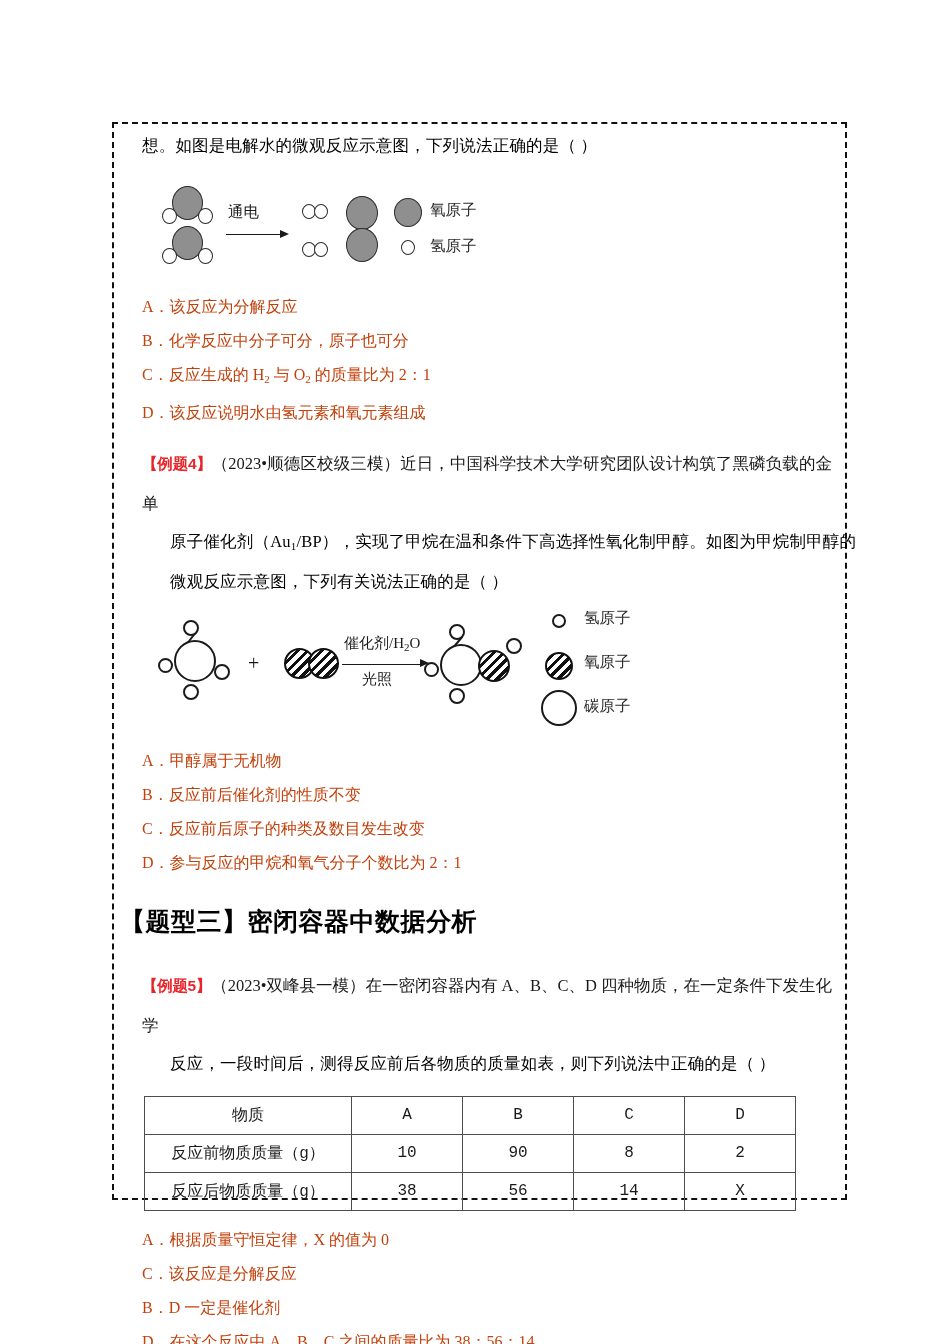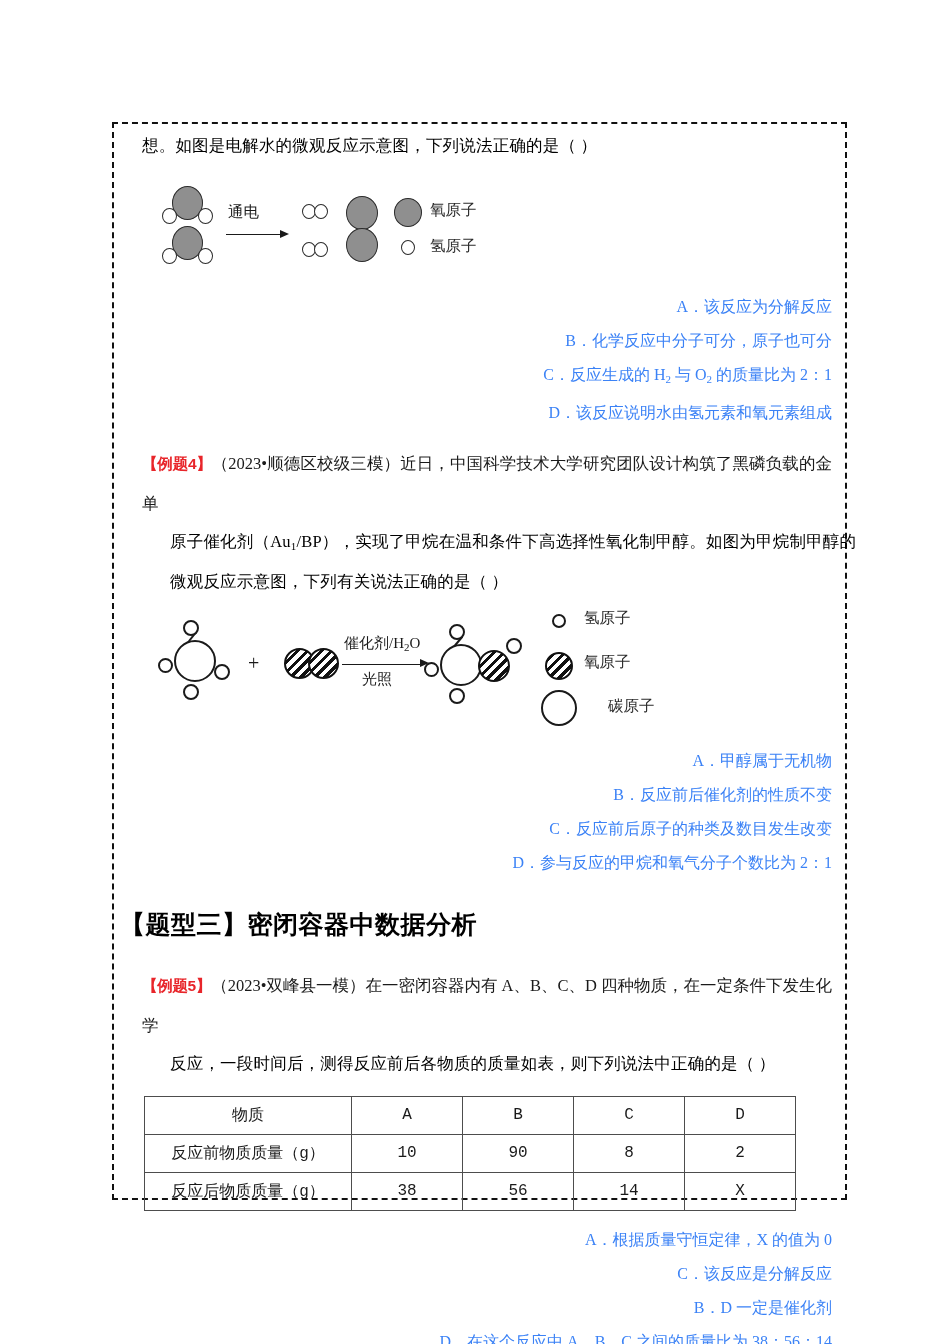--- a/index.html
+++ b/index.html
@@ -52,23 +52,22 @@
   .para {
     font-size: 16.5px;
     line-height: 40px;
     color: #1a1a1a;
     text-align: justify;
   }
 
   .opt {
     font-size: 16px;
     line-height: 34px;
-    color: #3b82f6;
-    white-space: nowrap;
-    text-align: right;
+    color: #c2410c;
+    white-space: nowrap;
   }
   .opt .lbl { display: inline-block; min-width: 26px; }
   sub { font-size: 11px; vertical-align: -0.25em; }
 
   .tag {
     color: #e8252a;
     font-weight: bold;
     font-family: "Liberation Sans", "DejaVu Sans", sans-serif;
     font-size: 15.5px;
     letter-spacing: -0.3px;
@@ -283,39 +282,39 @@
       <div class="hatchAtom" style="left:322px; top:42px; width:32px; height:32px;"></div>
       <div class="ringAtom" style="left:350px; top:30px; width:16px; height:16px;"></div>
 
       <div class="ringAtom" style="left:396px; top:6px; width:14px; height:14px;"></div>
       <div class="legendText" style="left:428px; top:0px;">氢原子</div>
 
       <div class="hatchAtom" style="left:389px; top:44px; width:28px; height:28px;"></div>
       <div class="legendText" style="left:428px; top:44px;">氧原子</div>
 
       <div class="ringAtom" style="left:385px; top:82px; width:36px; height:36px;"></div>
-      <div class="legendText" style="left:452px; top:88px;">碳原子</div>
+      <div class="legendText" style="left:428px; top:88px;">碳原子</div>
     </div>
 
     <div style="margin-top:18px;">
       <div class="opt">
         <span class="lbl">A．</span><span>甲醇属于无机物</span>
       </div>
       <div class="opt">
         <span class="lbl">B．</span><span>反应前后催化剂的性质不变</span>
       </div>
       <div class="opt">
         <span class="lbl">C．</span><span>反应前后原子的种类及数目发生改变</span>
       </div>
       <div class="opt">
         <span class="lbl">D．</span><span>参与反应的甲烷和氧气分子个数比为 2：1</span>
       </div>
     </div>
 
-    <div class="section-title" style="margin-top:24px; margin-left:-22px;">【题型三】密闭容器中数据分析</div>
+    <div class="section-title" style="margin-top:24px; margin-left:-22px;font-family:Liberation Mono, monospace;">【题型三】密闭容器中数据分析</div>
 
     <div class="para" style="margin-top:22px;">
       <span class="tag">【例题5】</span><span>（2023•双峰县一模）</span><span>在一密闭容器内有 A、B、C、D 四种物质，在一定条件下发生化学</span>
     </div>
     <div class="qline" style="margin-left:28px;">反应，一段时间后，测得反应前后各物质的质量如表，则下列说法中正确的是（      ）</div>
 
     <div class="tblWrap">
       <table class="data">
         <tbody>
             <tr>

